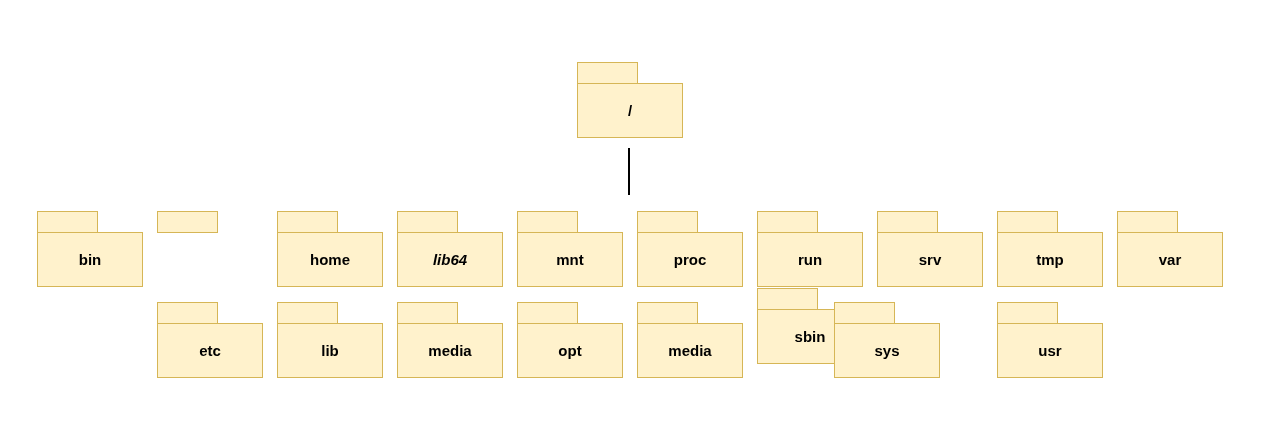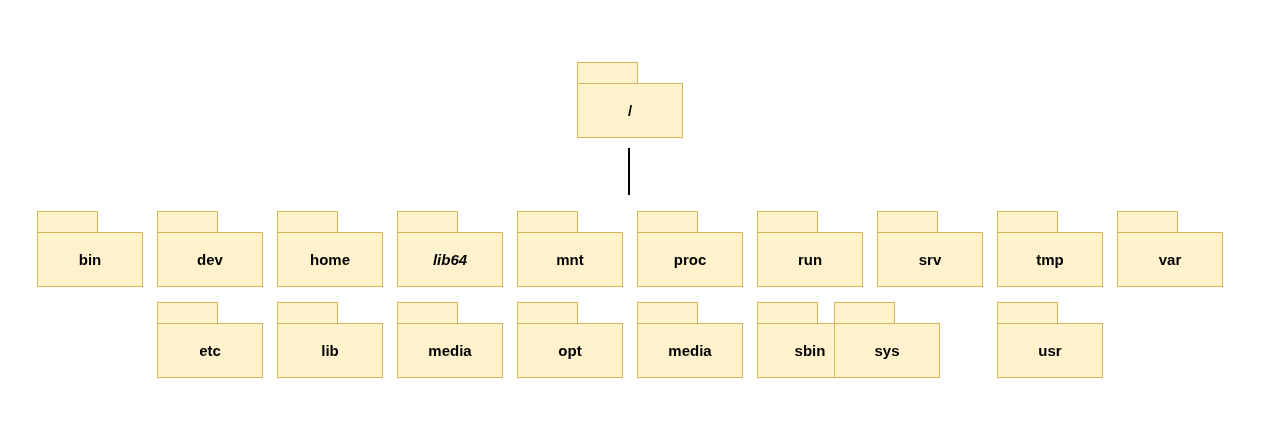--- a/index.html
+++ b/index.html
@@ -78,23 +78,20 @@
   <div class="connector"></div>
 
 <div class="folder" style="left: 37px; top: 211px; padding-left: 20px;">
       <div class="tab"></div>
       <div class="fbody">
         <span class="flabel">bin</span>
       </div>
     </div>
     <div class="folder" style="left: 157px; top: 211px;">
       <div class="tab"></div>
-      <div class="fbody">
-        <span class="flabel">dev</span>
-      </div>
     </div>
     <div class="folder" style="left: 277px; top: 211px;">
       <div class="tab"></div>
       <div class="fbody">
         <span class="flabel">home</span>
       </div>
     </div>
     <div class="folder" style="left: 397px; top: 211px; font-style: italic;">
       <div class="tab"></div>
       <div class="fbody">
@@ -160,21 +157,21 @@
       <div class="fbody">
         <span class="flabel">opt</span>
       </div>
     </div>
     <div class="folder" style="left: 637px; top: 302px;">
       <div class="tab"></div>
       <div class="fbody">
         <span class="flabel">media</span>
       </div>
     </div>
-    <div class="folder" style="left: 757px; top: 302px; text-decoration: underline;">
+    <div class="folder" style="left: 757px; top: 288px; text-decoration: underline;">
       <div class="tab"></div>
       <div class="fbody">
         <span class="flabel">sbin</span>
       </div>
     </div>
     <div class="folder" style="left: 834px; top: 302px;">
       <div class="tab"></div>
       <div class="fbody">
         <span class="flabel">sys</span>
       </div>

